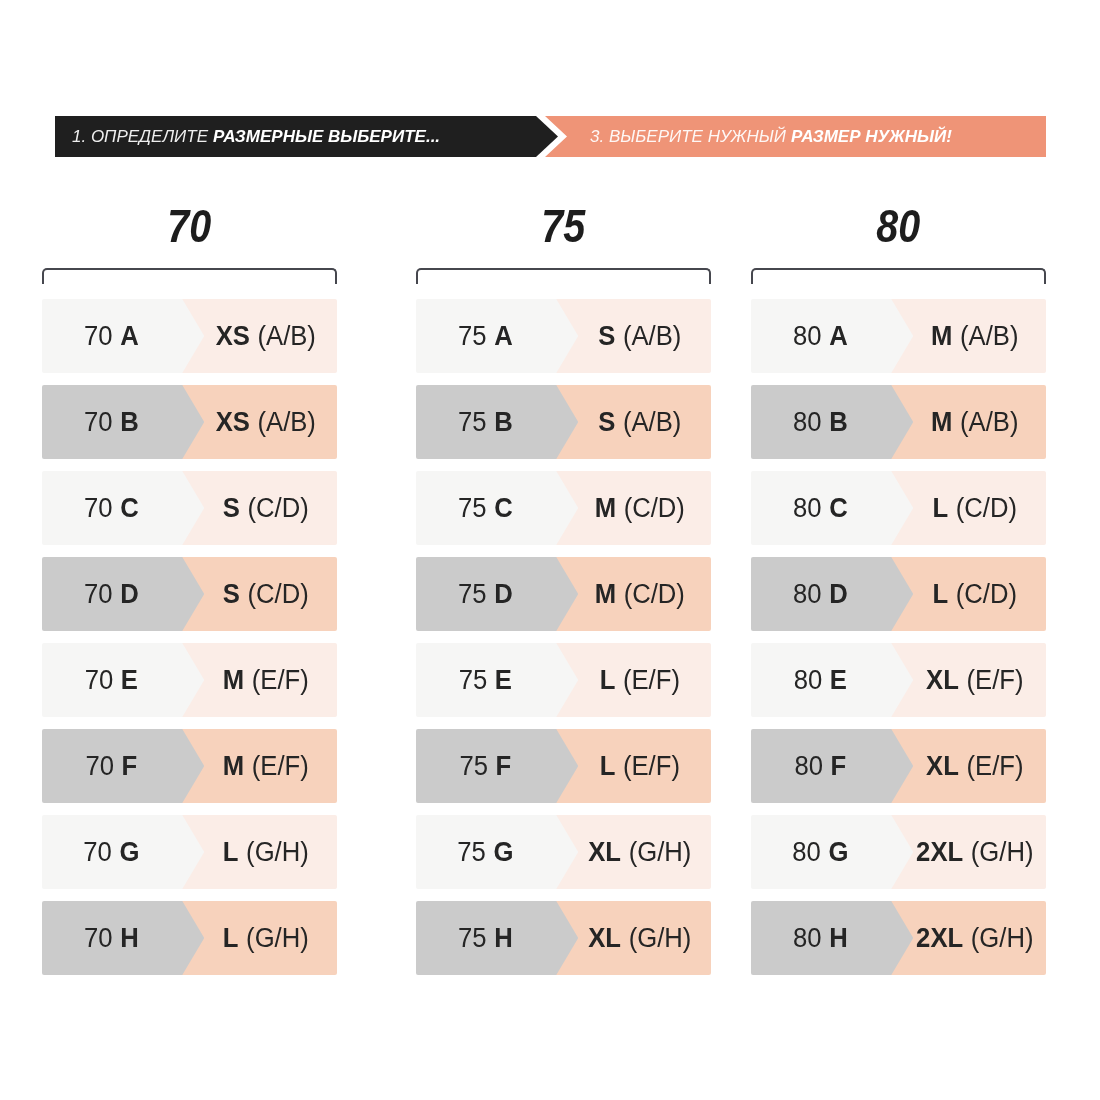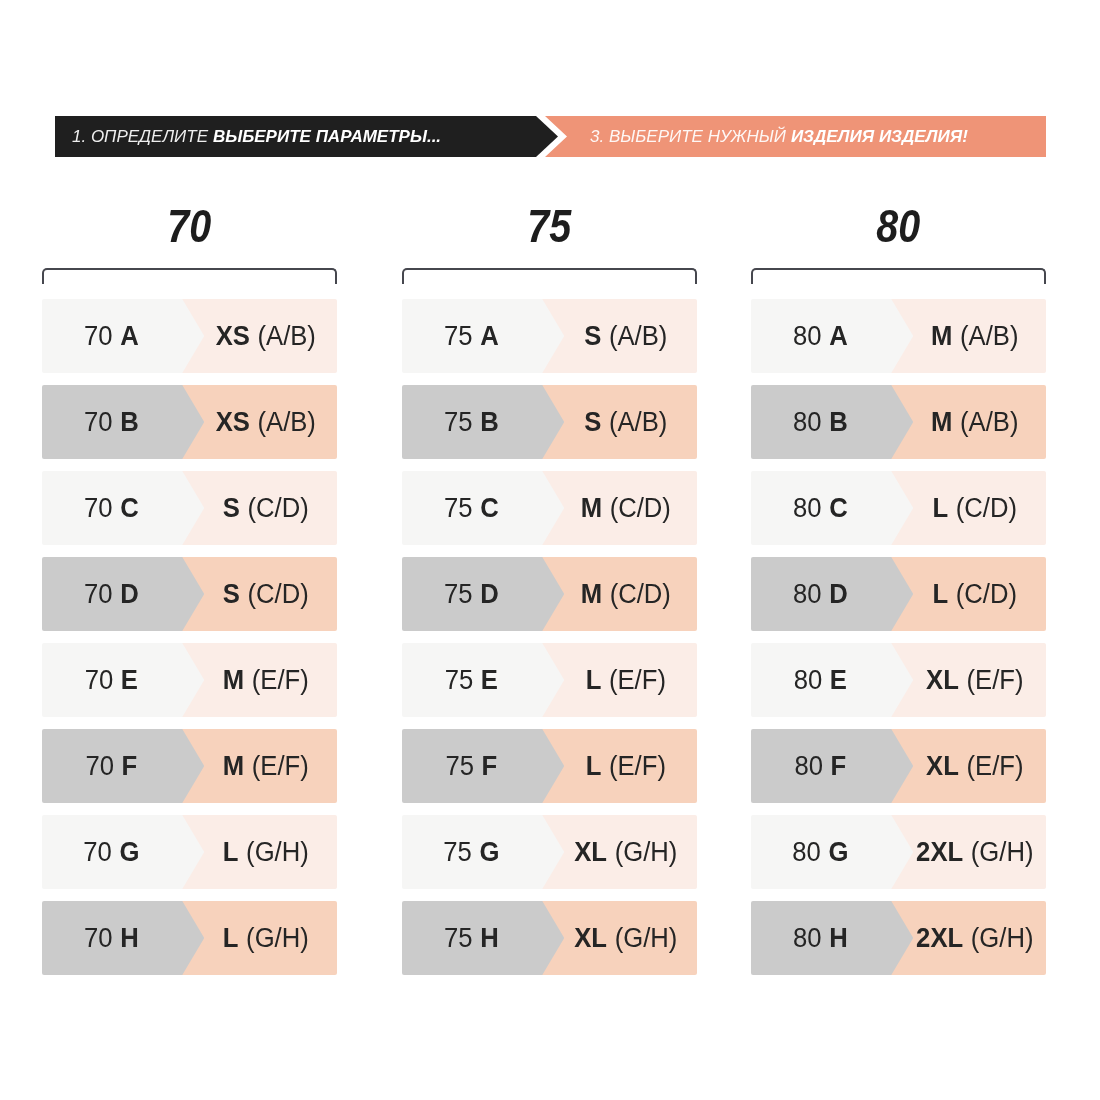--- a/index.html
+++ b/index.html
@@ -19,21 +19,21 @@
     clip-path:polygon(0 0,calc(100% - 22px) 0,100% 50%,calc(100% - 22px) 100%,0 100%);
     z-index:2;
   }
   .banner-orange{
     left:545px;width:501px;background:var(--step2-bg,#EF9477);padding-left:45px;box-sizing:border-box;
     clip-path:polygon(0 0,100% 0,100% 100%,0 100%,22px 50%);
     z-index:1;
   }
   
   .col{position:absolute;top:192px;width:295px;}
-  .col1{left:42px}.col2{left:402px}.col3{left:751px}
+  .col1{left:42px}.col2{left:416px}.col3{left:751px}
   .col-header{
     height:68px;line-height:68px;text-align:center;
     font-size:47px;font-weight:700;font-style:italic;color:#1d1d1d;
   }
   .col-header>span{display:inline-block;transform:scaleX(.84);}
   .bracket{
     height:16px;margin-top:8px;box-sizing:border-box;
     border:2px solid var(--bracket,#46474E);border-bottom:none;
     border-radius:5px 5px 0 0;
   }
@@ -59,26 +59,26 @@
   .t-bold{font-weight:700;margin-left:8px;}
   .t-bold-first{font-weight:700;margin-right:8px;}
 </style>
 </head>
 <body>
 
 <div class="canvas">
 
   <div class="banner banner-black">
     <span class="b-reg">1. ОПРЕДЕЛИТЕ</span>
-    <span class="b-bold">ВЫБЕРИТЕ ПАРАМЕТРЫ...</span>
+    <span class="b-bold">РАЗМЕРНЫЕ ВЫБЕРИТЕ...</span>
   </div>
 
   <div class="banner banner-orange">
     <span class="b-reg">3. ВЫБЕРИТЕ НУЖНЫЙ</span>
-    <span class="b-bold">ИЗДЕЛИЯ ИЗДЕЛИЯ!</span>
+    <span class="b-bold">РАЗМЕР НУЖНЫЙ!</span>
   </div>
 
   <div class="col col1">
     <div class="col-header"><span>70</span></div>
     <div class="bracket"></div>
     <div class="rows">
         <div class="row odd">
     <div class="row-peach"></div>
     <div class="row-arrow"></div>
     <div class="row-left-label">

